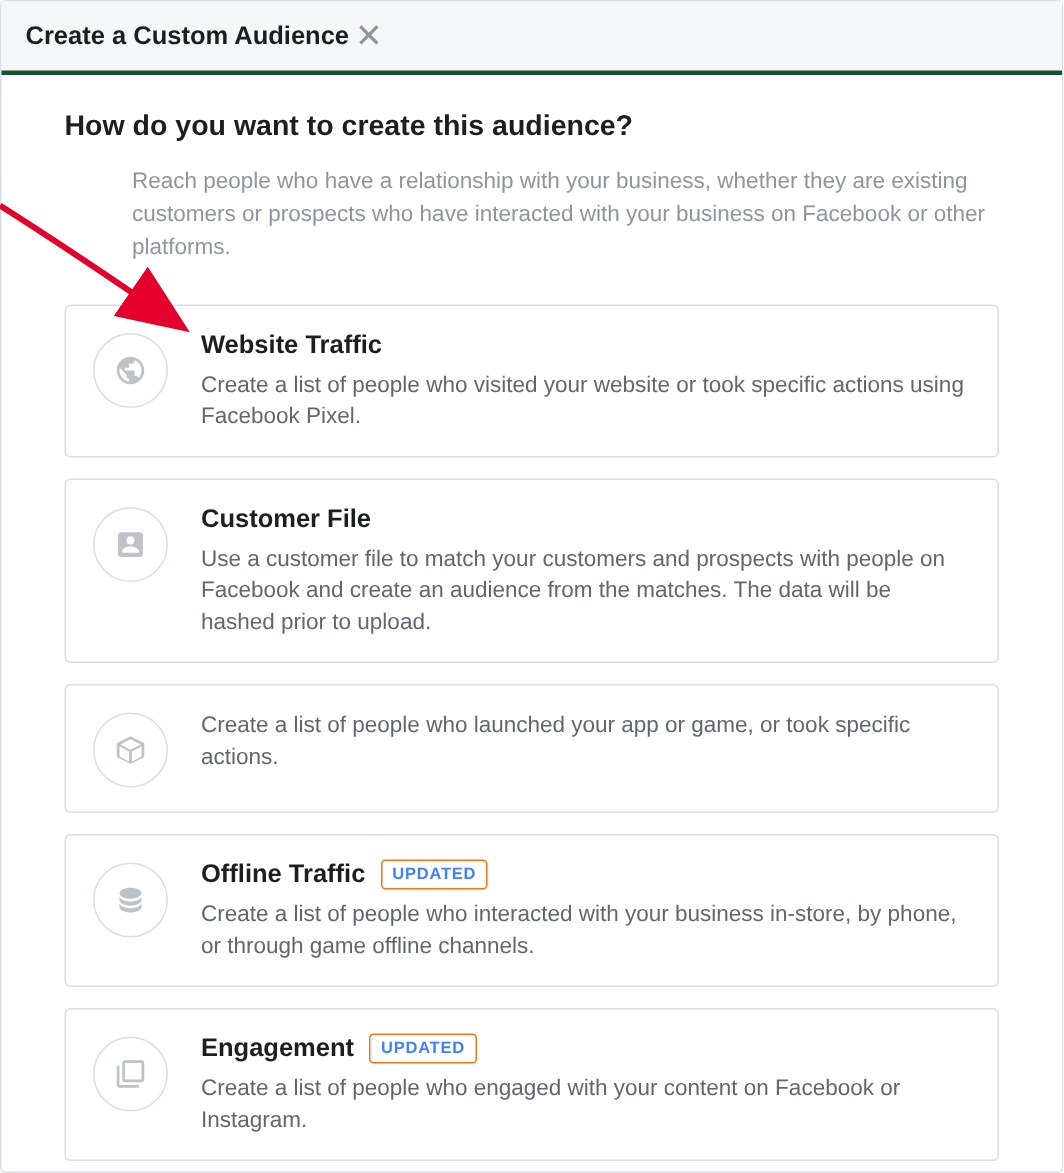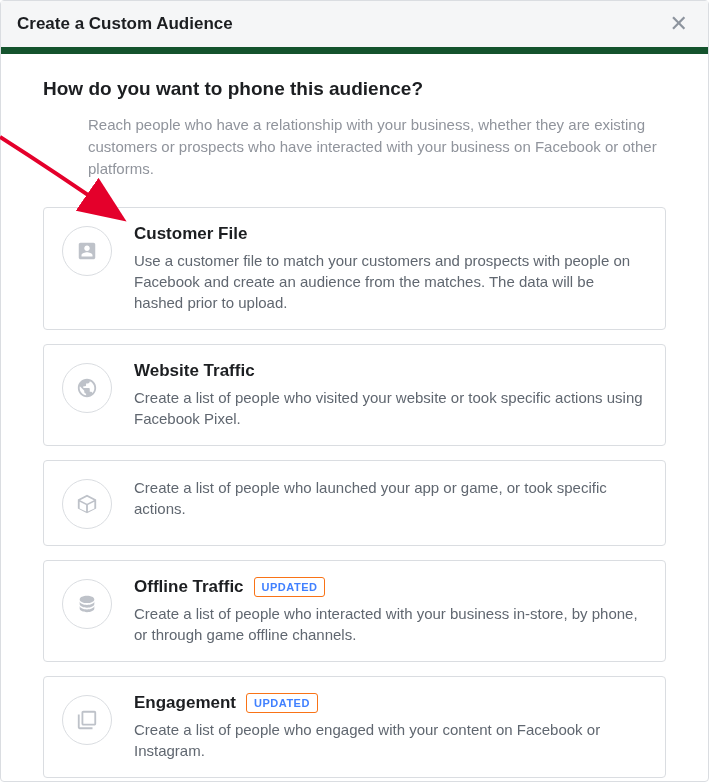--- a/index.html
+++ b/index.html
@@ -16,24 +16,23 @@
     }
     .modal {
       width: 100%;
       height: 100%;
       background: #fff;
       border: 1px solid #dadde1;
       border-radius: 4px;
     }
     .modal-header {
       display: flex;
-      justify-content: space-between;
       align-items: center;
       padding: 12px 16px;
-      border-bottom: 7px solid #14532d;
+      border-bottom: 3px solid #14532d;
       background: #f5f6f7;
     }
     .modal-title {
       font-size: 17px;
       font-weight: 700;
       color: #1c1e21;
     }
     .close-btn {
       background: none;
       border: none;
@@ -128,48 +127,48 @@
 
 <div class="modal">
   <div class="modal-header">
     <div class="modal-title">Create a Custom Audience</div>
     <button class="close-btn">
       <span>✕</span>
     </button>
   </div>
 
   <div class="modal-body">
-    <div class="question">How do you want to phone this audience?</div>
+    <div class="question">How do you want to create this audience?</div>
     <div class="subtext">Reach people who have a relationship with your business, whether they are existing customers or prospects who have interacted with your business on Facebook or other platforms.</div>
 
     <div class="option-card">
       <div class="icon-circle">
         <svg viewBox="0 0 24 24">
+            <path d="M12 2C6.48 2 2 6.48 2 12s4.48 10 10 10 10-4.48 10-10S17.52 2 12 2zm-1 17.93c-3.95-.49-7-3.85-7-7.93 0-.62.08-1.21.21-1.79L9 15v1c0 1.1.9 2 2 2v1.93zm6.9-2.54c-.26-.81-1-1.39-1.9-1.39h-1v-3c0-.55-.45-1-1-1H8v-2h2c.55 0 1-.45 1-1V7h2c1.1 0 2-.9 2-2v-.41c2.93 1.19 5 4.06 5 7.41 0 2.08-.8 3.97-2.1 5.39z"></path>
+          </svg>
+      </div>
+      <div class="option-content">
+        <div class="option-title-row">
+          <span class="option-title">Website Traffic</span>
+        </div>
+        <div class="option-desc">Create a list of people who visited your website or took specific actions using Facebook Pixel.</div>
+      </div>
+    </div>
+
+    <div class="option-card">
+      <div class="icon-circle">
+        <svg viewBox="0 0 24 24">
             <path d="M19 3H5c-1.1 0-2 .9-2 2v14c0 1.1.9 2 2 2h14c1.1 0 2-.9 2-2V5c0-1.1-.9-2-2-2zm-7 3c1.66 0 3 1.34 3 3s-1.34 3-3 3-3-1.34-3-3 1.34-3 3-3zm6 12H6v-1.5c0-2 4-3.1 6-3.1s6 1.1 6 3.1V18z"></path>
           </svg>
       </div>
       <div class="option-content">
         <div class="option-title-row">
           <span class="option-title">Customer File</span>
         </div>
         <div class="option-desc">Use a customer file to match your customers and prospects with people on Facebook and create an audience from the matches. The data will be hashed prior to upload.</div>
-      </div>
-    </div>
-
-    <div class="option-card">
-      <div class="icon-circle">
-        <svg viewBox="0 0 24 24">
-            <path d="M12 2C6.48 2 2 6.48 2 12s4.48 10 10 10 10-4.48 10-10S17.52 2 12 2zm-1 17.93c-3.95-.49-7-3.85-7-7.93 0-.62.08-1.21.21-1.79L9 15v1c0 1.1.9 2 2 2v1.93zm6.9-2.54c-.26-.81-1-1.39-1.9-1.39h-1v-3c0-.55-.45-1-1-1H8v-2h2c.55 0 1-.45 1-1V7h2c1.1 0 2-.9 2-2v-.41c2.93 1.19 5 4.06 5 7.41 0 2.08-.8 3.97-2.1 5.39z"></path>
-          </svg>
-      </div>
-      <div class="option-content">
-        <div class="option-title-row">
-          <span class="option-title">Website Traffic</span>
-        </div>
-        <div class="option-desc">Create a list of people who visited your website or took specific actions using Facebook Pixel.</div>
       </div>
     </div>
 
     <div class="option-card">
       <div class="icon-circle">
         <svg viewBox="0 0 24 24">
             <path d="M12 2L2 7v10l10 5 10-5V7L12 2zm0 2.2L19.5 8 12 11.8 4.5 8 12 4.2zM4 9.5l7 3.5v7.3l-7-3.5V9.5zm16 7.3l-7 3.5v-7.3l7-3.5v7.3z"></path>
           </svg>
       </div>
       <div class="option-content">

